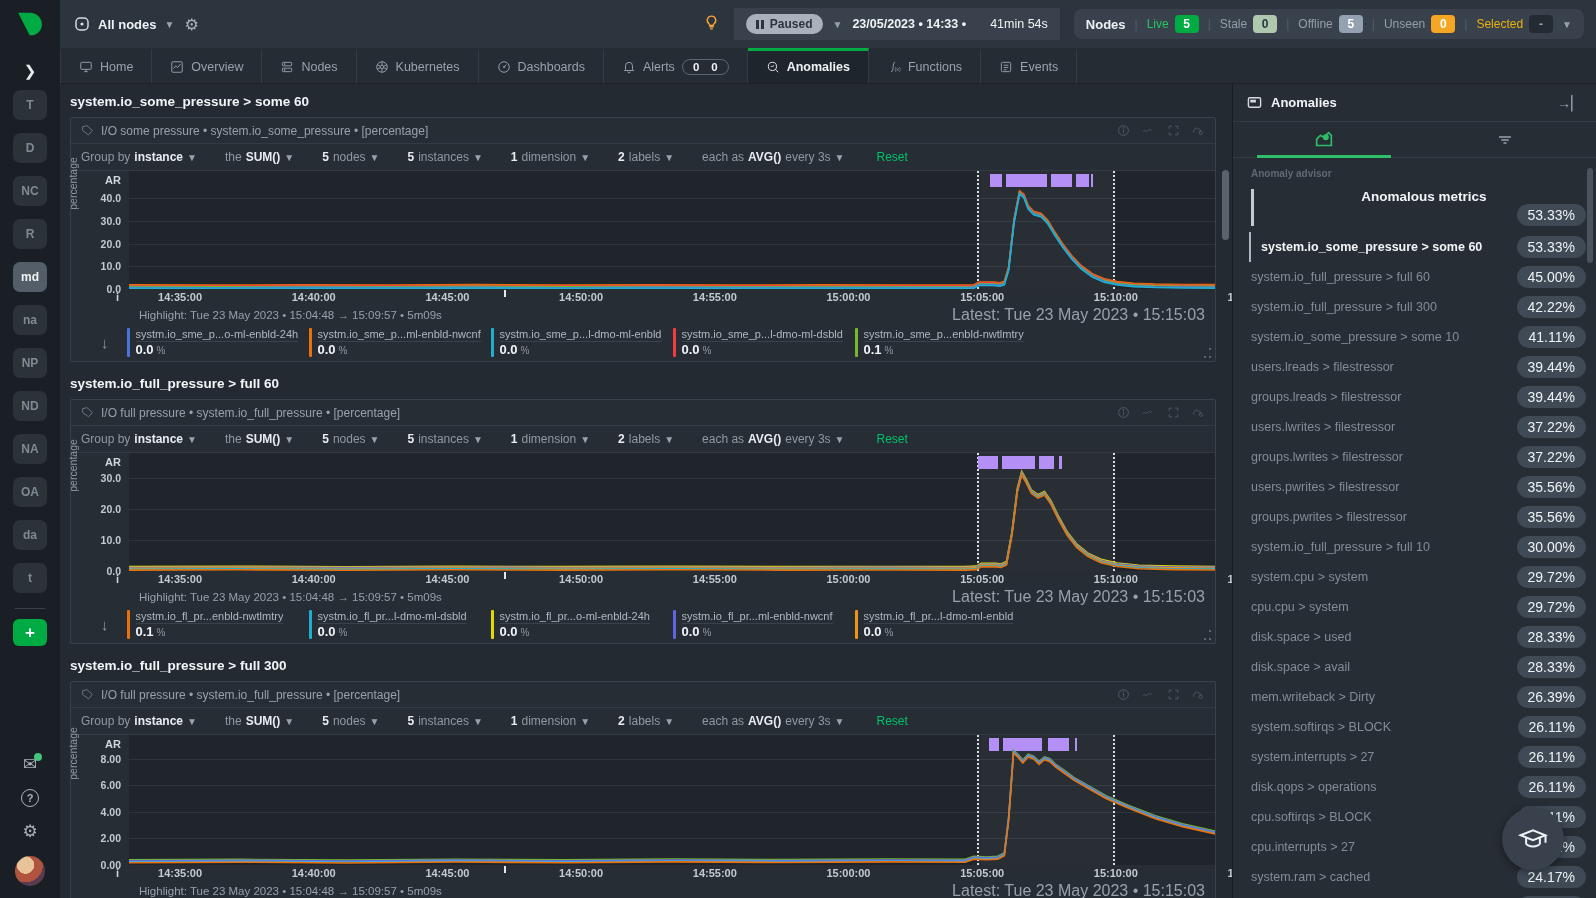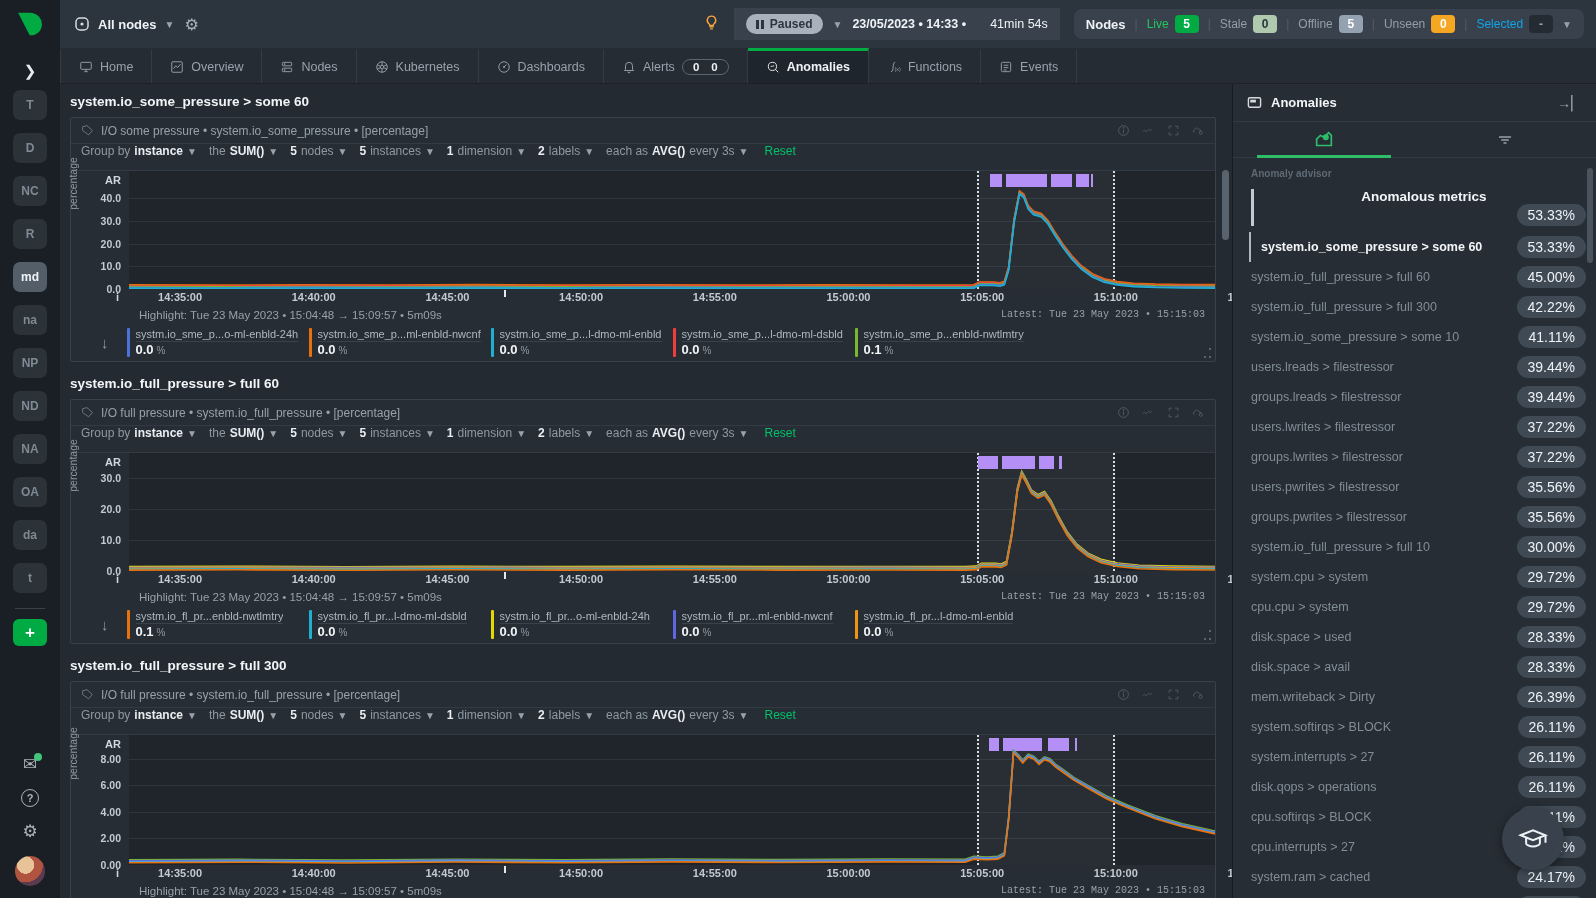--- a/index.html
+++ b/index.html
@@ -42,21 +42,21 @@
   .pause-bars { display:inline-flex; gap:2px; }
   .pause-bars i { width:3px; height:9px; background:#2c343d; display:block; }
   .time-text { color:#eef2f6; font-weight:bold; font-size:12.5px; }
   .dur-text { color:#eef2f6; font-size:12.5px; padding-left:14px; }
   .nodes-group { background:#39424c; border-radius:8px; display:flex; align-items:center; gap:9px; padding:6px 12px; }
   .nodes-label { color:#eef2f6; font-weight:bold; font-size:13px; }
   .count-item { display:flex; align-items:center; gap:6px; }
   .count-sep { color:#525d68; }
   .count-name { color:#939ea9; font-size:12px; }
   .count-name.live { color:#22c55e; }
-  .count-name.selected { color:#0ea5e9; }
+  .count-name.selected { color:#eab308; }
   .count-badge { min-width:24px; text-align:center; border-radius:4px; padding:2px 6px; font-weight:bold; font-size:12px; }
   .b-live { background:#00ab44; color:#fff; }
   .b-stale { background:#aec9ad; color:#2c343d; }
   .b-offline { background:#94a1b1; color:#fff; }
   .b-unseen { background:#f5a623; color:#fff; }
   .b-selected { background:#242b32; color:#98a2ad; }
 
   
   .navrow { height:36px; background:#252c33; display:flex; align-items:stretch; border-bottom:1px solid #1b2126; flex-shrink:0; }
   .tab { display:flex; align-items:center; gap:7px; padding:0 18px; color:#98a2ad; font-size:12.5px;
@@ -72,21 +72,21 @@
   .bodyrow { display:flex; flex:1; min-height:0; }
   .main { width:1172px; min-width:0; position:relative; background:#232a31; padding:6px 16px 0 10px; overflow:hidden; }
   .main-scroll { position:absolute; top:86px; right:3px; width:7px; height:70px; border-radius:4px; background:#59636d; }
 
   .section-title { color:#f2f5f8; font-size:13.5px; font-weight:bold; margin:4px 0 8px 0; }
   .card { border:1px solid #39424a; border-radius:2px; background:#262d34; margin-bottom:14px; }
   .card-head { height:26px; display:flex; align-items:center; gap:7px; padding:0 10px; border-bottom:1px solid #323b43; color:#8f99a3; }
   .card-head .ctx { font-size:12px; color:#97a1ab; }
   .head-icons { margin-left:auto; display:flex; gap:12px; align-items:center; }
   .head-icons svg { width:13px; height:13px; stroke:#5b6570; fill:none; stroke-width:1.4; cursor:pointer; }
-  .toolbar { height:27px; display:flex; align-items:flex-start; gap:12px; padding:0 10px; border-bottom:1px solid #323b43; }
+  .toolbar { height:27px; display:flex; align-items:center; gap:28px; padding:0 10px; border-bottom:1px solid #323b43; }
   .tb-item { color:#8f99a3; display:flex; align-items:center; gap:4px; cursor:pointer; white-space:nowrap; }
   .tb-item b { color:#e8edf2; font-weight:bold; }
   .tb-reset { color:#00c16a; cursor:pointer; margin-left:4px; }
 
   .plot-wrap { display:flex; }
   .ygutter { width:58px; position:relative; flex-shrink:0; }
   .ylab { position:absolute; left:2px; top:50%; transform:rotate(-90deg) translateX(50%); transform-origin:left center;
     color:#8f99a3; font-size:10.5px; white-space:nowrap; }
   .ar-lab { position:absolute; right:8px; top:3px; color:#cfd6dd; font-size:11px; font-weight:bold; }
   .i-lab { position:absolute; right:10px; bottom:-14px; color:#cfd6dd; font-size:11px; font-weight:bold; }
@@ -96,21 +96,21 @@
   .series-svg { position:absolute; inset:0; width:100%; height:100%; }
   .ar-strip { position:absolute; top:3px; left:0; right:0; height:13px; }
   .ar-bar { position:absolute; top:0; height:13px; background:#b48ff5; }
   .hl { position:absolute; top:0; bottom:0; background:rgba(210,220,232,0.055);
     border-left:2px dotted #d6dde5; border-right:2px dotted #d6dde5; }
   .xaxis { height:17px; position:relative; margin-left:58px; }
   .xtick { position:absolute; top:2px; transform:translateX(-50%); color:#c3cad1; font-size:11px; font-weight:bold; white-space:nowrap; }
   .xmark { position:absolute; top:1px; width:2px; height:7px; background:#e3e8ee; }
   .meta-row { height:17px; display:flex; align-items:center; padding:0 10px 0 68px; }
   .hl-text { color:#97a1ab; font-size:11.5px; }
-  .latest-text { margin-left:auto; color:#97a1ab; font-size:10px;font-family:Liberation Mono, monospace; }
+  .latest-text { margin-left:auto; color:#97a1ab; font-size:16px; }
   .legend-row { height:38px; display:flex; align-items:center; padding:0 10px 0 30px; position:relative; }
   .legend-arrow { color:#8f99a3; font-size:15px; margin-right:18px; }
   .chip { display:flex; align-items:stretch; gap:6px; margin-right:10px; width:172px; }
   .chip-bar { width:3px; border-radius:1px; flex-shrink:0; }
   .chip-body { min-width:0; }
   .chip-name { color:#aeb7c0; font-size:11px; white-space:nowrap; overflow:hidden; text-overflow:clip;
     border-bottom:1px solid #39414a; padding-bottom:1px; }
   .chip-val { color:#f2f5f8; font-weight:bold; font-size:13px; }
   .chip-unit { color:#8f99a3; font-size:10px; font-weight:normal; margin-left:3px; }
   .resize-dots { position:absolute; right:4px; bottom:3px; width:10px; height:10px; }

